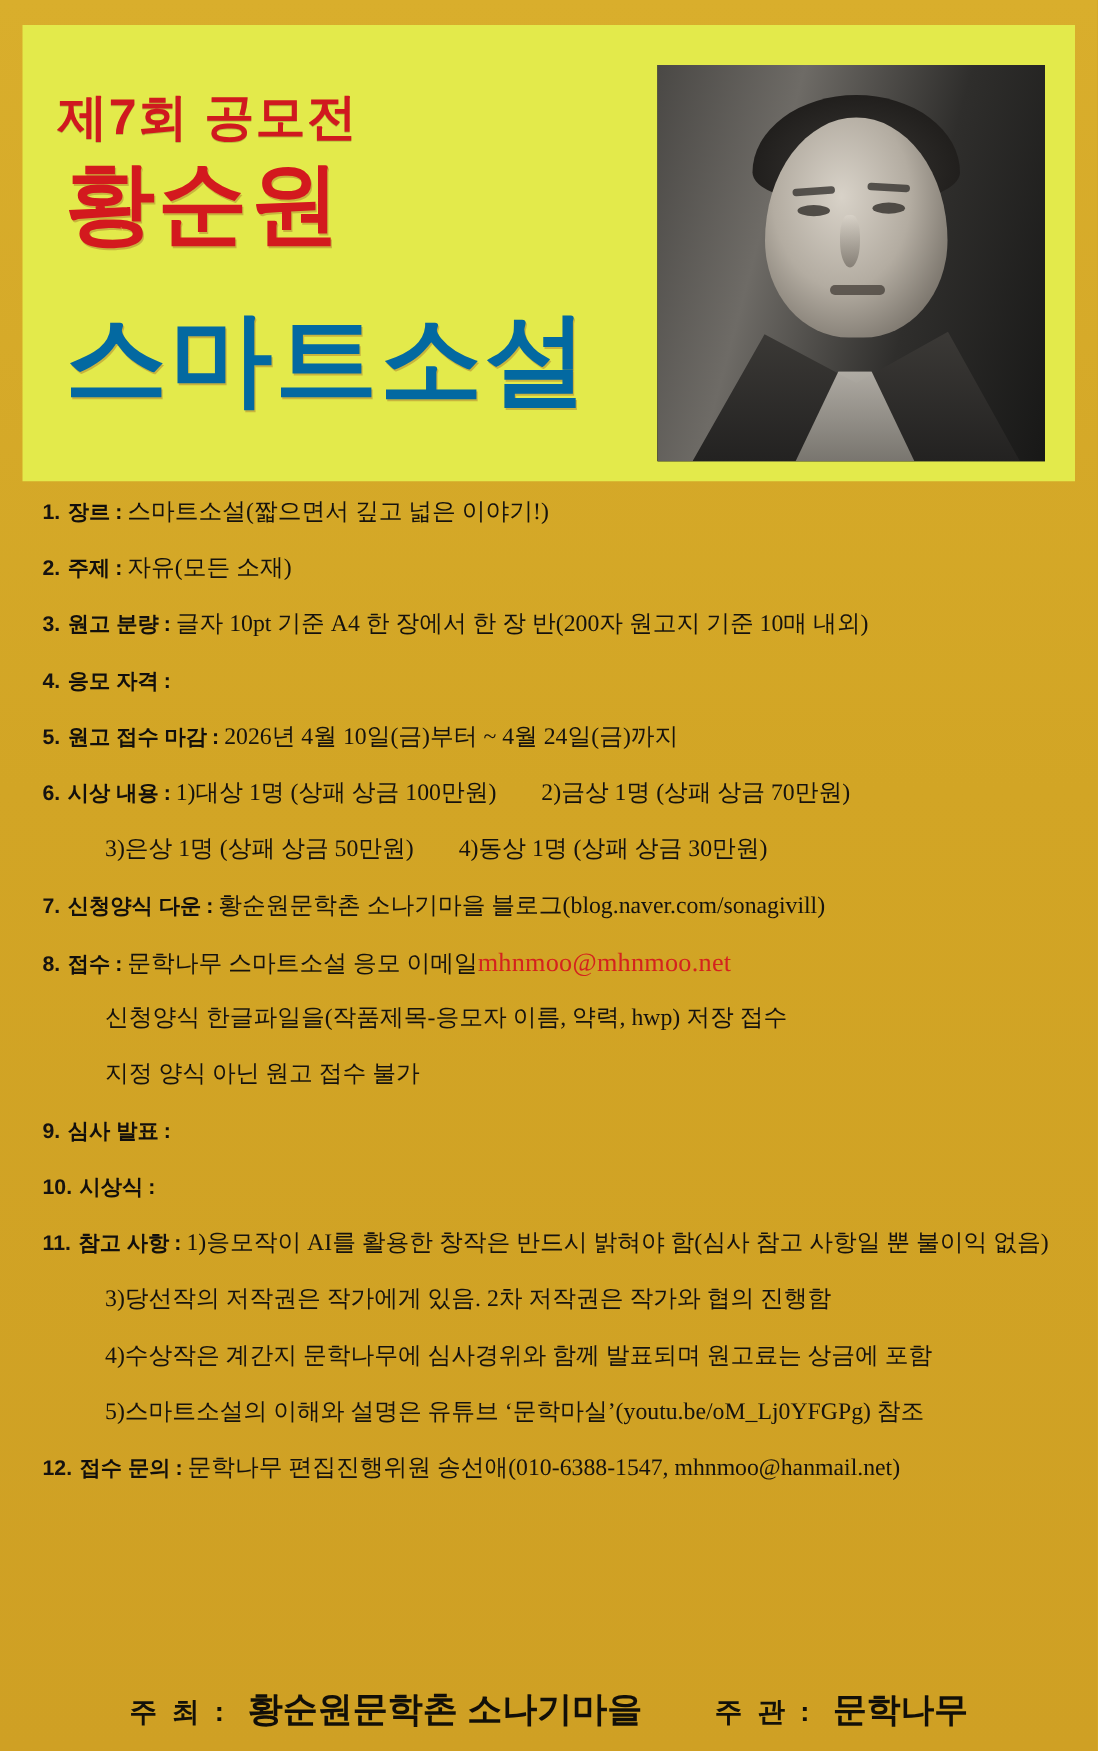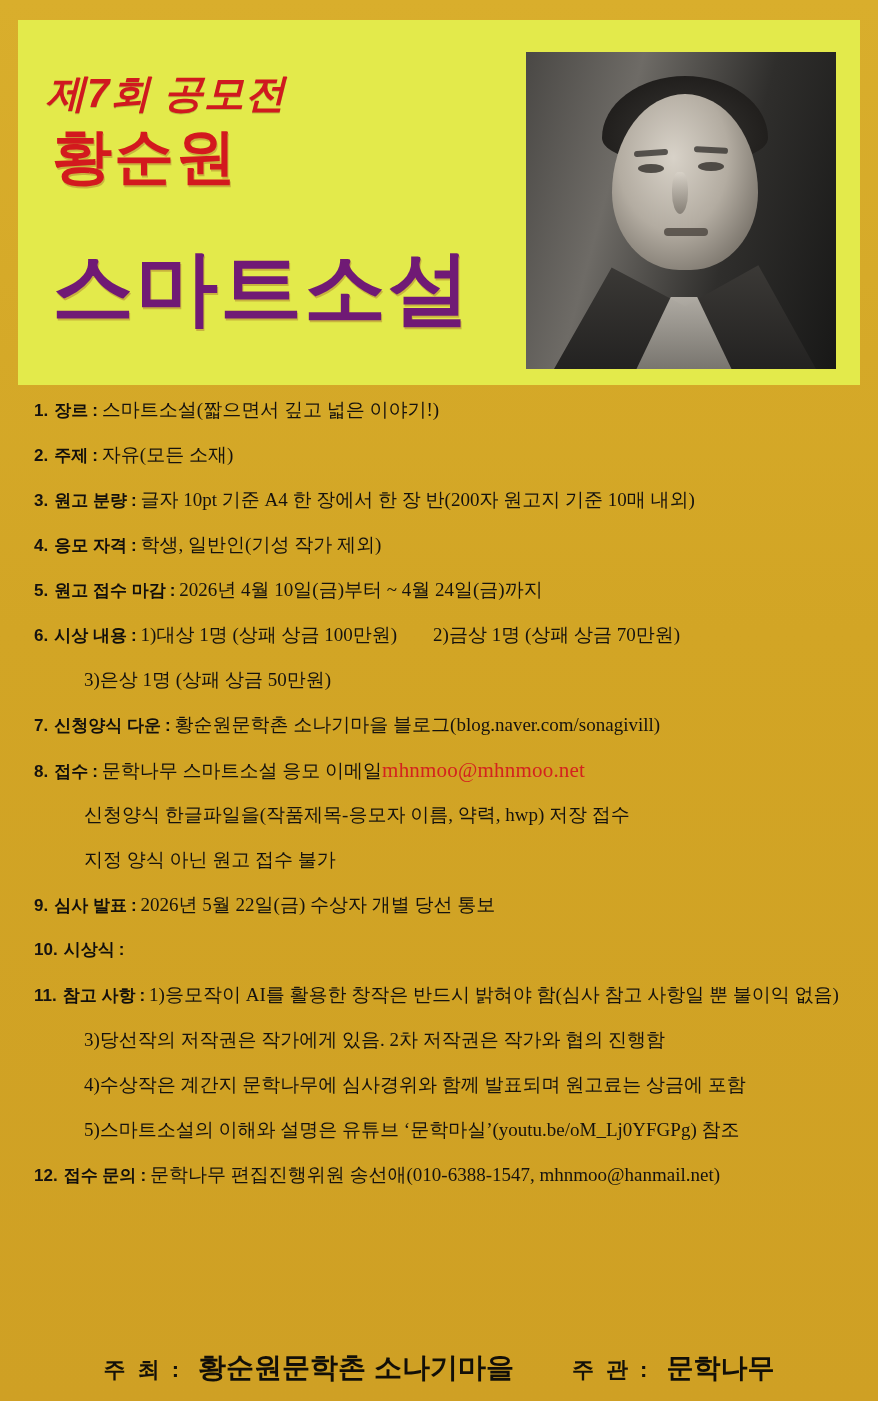--- a/index.html
+++ b/index.html
@@ -34,41 +34,40 @@
   }
   .kicker {
     position: absolute;
     left: 28px; top: 46px;
     font-family: "Liberation Sans", sans-serif;
     font-weight: 700;
     font-size: 40px;
     letter-spacing: 1px;
     color: #d0191f;
     text-shadow: 0 1px 0 rgba(0,0,0,0.18);
-    font-style: italic;
   }
   .title1 {
     position: absolute;
     left: 34px; top: 108px;
     font-family: "Liberation Sans", sans-serif;
     font-weight: 700;
-    font-size: 60px;
+    font-size: 72px;
     line-height: 0.98;
     color: #d3191e;
     letter-spacing: 2px;
     text-shadow: 1px 2px 0 rgba(120,20,20,0.25);
   }
   .title2 {
     position: absolute;
     left: 34px; top: 228px;
     font-family: "Liberation Sans", sans-serif;
     font-weight: 700;
     font-size: 82px;
     line-height: 0.98;
-    color: #701a75;
+    color: #0369a1;
     letter-spacing: 2px;
     text-shadow: 1px 2px 0 rgba(120,20,20,0.25);
   }
   .portrait {
     position: absolute;
     right: 24px; top: 32px;
     width: 310px; height: 317px;
     background:
       radial-gradient(ellipse at 52% 34%, #cfcac2 0%, #8e8a83 34%, #3b3a38 72%, #201f1e 100%),
       #2b2a28;
@@ -275,21 +274,20 @@
       <span class="num">3.</span>
       <span class="lbl">원고 분량</span>
       <span class="lbl">:</span>
       <span class="txt">글자 10pt 기준 A4 한 장에서 한 장 반(200자 원고지 기준 10매 내외)</span>
     </div>
 
     <div class="row">
       <span class="num">4.</span>
       <span class="lbl">응모 자격</span>
       <span class="lbl">:</span>
-      <span class="txt">학생, 일반인(기성 작가 제외)</span>
     </div>
 
     <div class="row">
       <span class="num">5.</span>
       <span class="lbl">원고 접수 마감</span>
       <span class="lbl">:</span>
       <span class="txt">2026년 4월 10일(금)부터 ~ 4월 24일(금)까지</span>
     </div>
 
     <div class="row">
@@ -298,20 +296,21 @@
       <span class="lbl">:</span>
       <span class="txt prize-grid">
         <span class="cell">1)대상 1명 (상패 상금 100만원)</span>
         <span class="cell">2)금상 1명 (상패 상금 70만원)</span>
       </span>
     </div>
 
     <div class="row indent">
       <span class="txt prize-grid">
         <span class="cell">3)은상 1명 (상패 상금 50만원)</span>
+        <span class="cell">4)동상 1명 (상패 상금 30만원)</span>
       </span>
     </div>
 
     <div class="row">
       <span class="num">7.</span>
       <span class="lbl">신청양식 다운</span>
       <span class="lbl">:</span>
       <span class="txt">황순원문학촌 소나기마을 블로그(blog.naver.com/sonagivill)</span>
     </div>
 
@@ -328,21 +327,20 @@
     </div>
 
     <div class="row indent">
       <span class="txt">지정 양식 아닌 원고 접수 불가</span>
     </div>
 
     <div class="row">
       <span class="num">9.</span>
       <span class="lbl">심사 발표</span>
       <span class="lbl">:</span>
-      <span class="txt">2026년 5월 22일(금) 수상자 개별 당선 통보</span>
     </div>
 
     <div class="row">
       <span class="num">10.</span>
       <span class="lbl">시상식</span>
       <span class="lbl">:</span>
     </div>
 
     <div class="row">
       <span class="num">11.</span>

